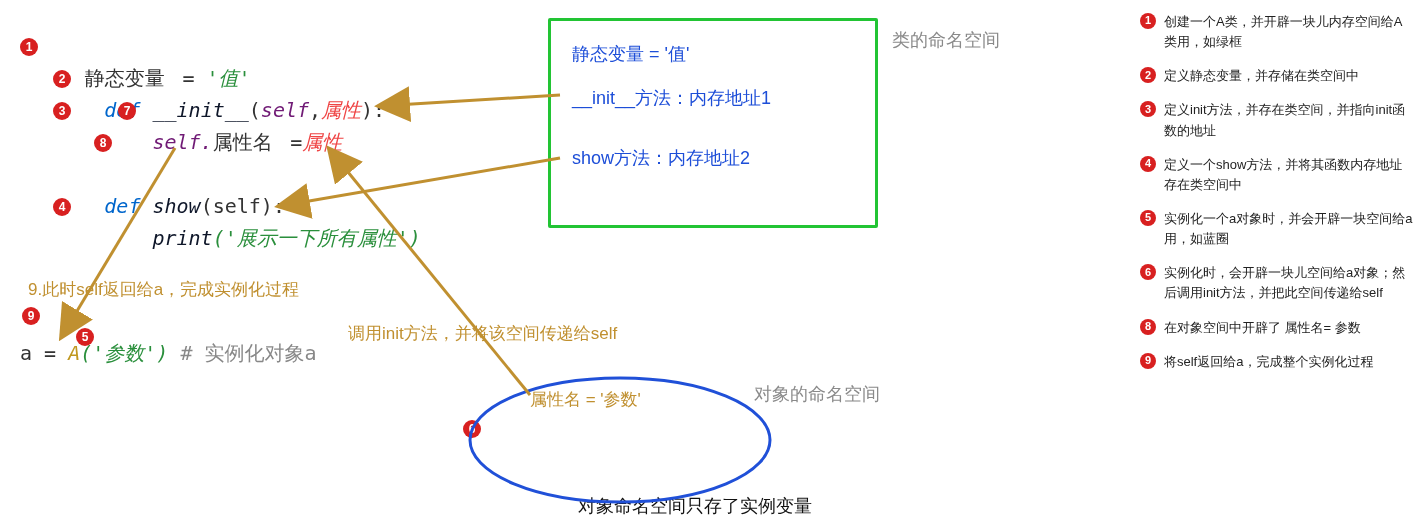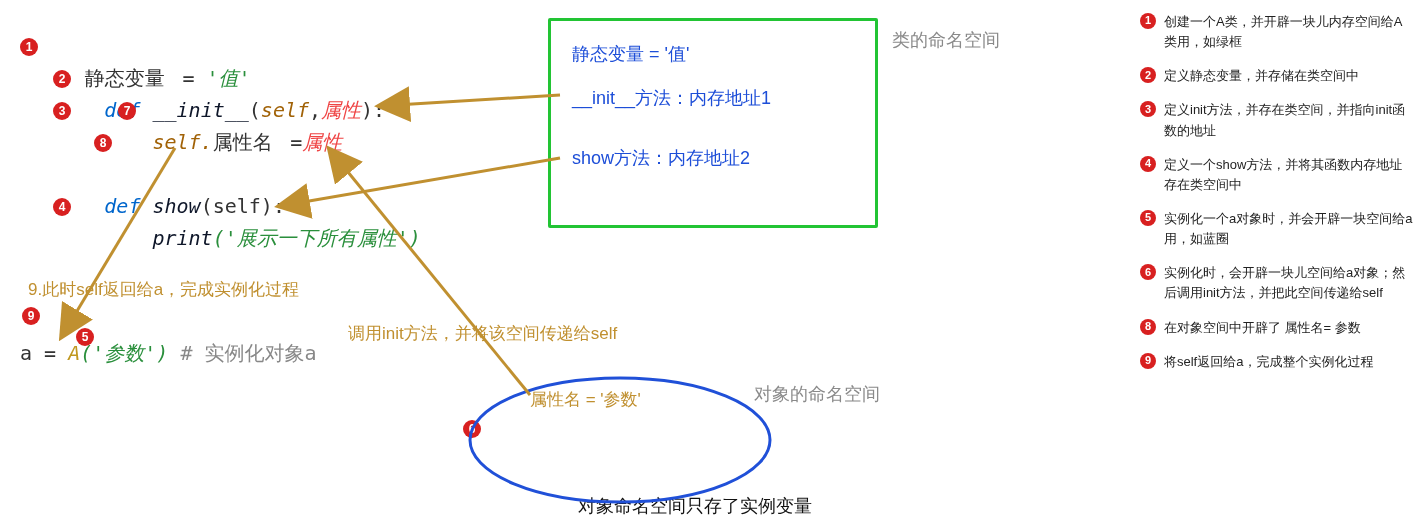--- a/index.html
+++ b/index.html
@@ -12,21 +12,21 @@
     overflow:hidden;
   }
   .mono { font-family: "Menlo","Consolas",monospace; font-style:italic; font-weight:500; }
   .code-area { position:absolute; left:20px; top:30px; width:520px; }
   .code-line { position:relative; height:32px; line-height:32px; font-size:20px; white-space:pre; }
   .kw   { color:#0066cc; }
   .cls  { color:#c09820; }
   .str  { color:#2a8f3c; }
   .fn   { color:#0f172a; }
   .param{ color:#ef4444; }
-  .id   { color:#a16207; }
+  .id   { color:#701a75; }
   .txt  { color:#333; font-style:normal; font-family:"PingFang SC","Microsoft YaHei",Arial,sans-serif; }
   .comment { color:#888; font-style:normal; }
   .pun  { color:#333; font-style:normal; }
 
   .badge {
     position:absolute;
     width:18px; height:18px; border-radius:50%;
     background:#d82020; color:#fff;
     font-size:12px; font-weight:700;
     display:flex; align-items:center; justify-content:center;

